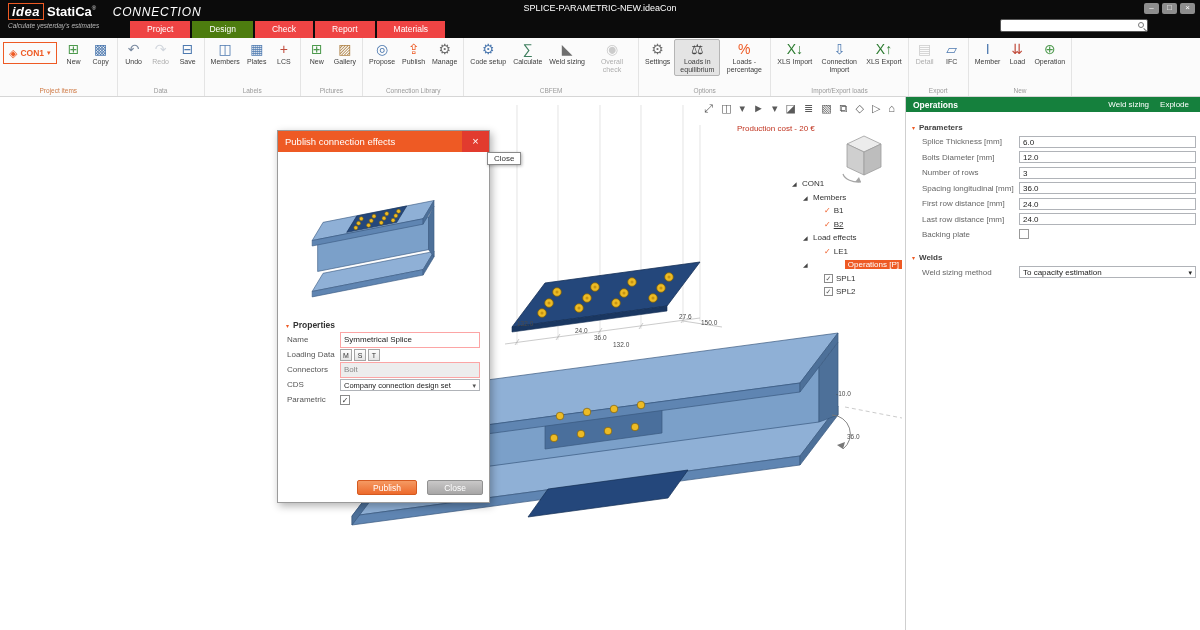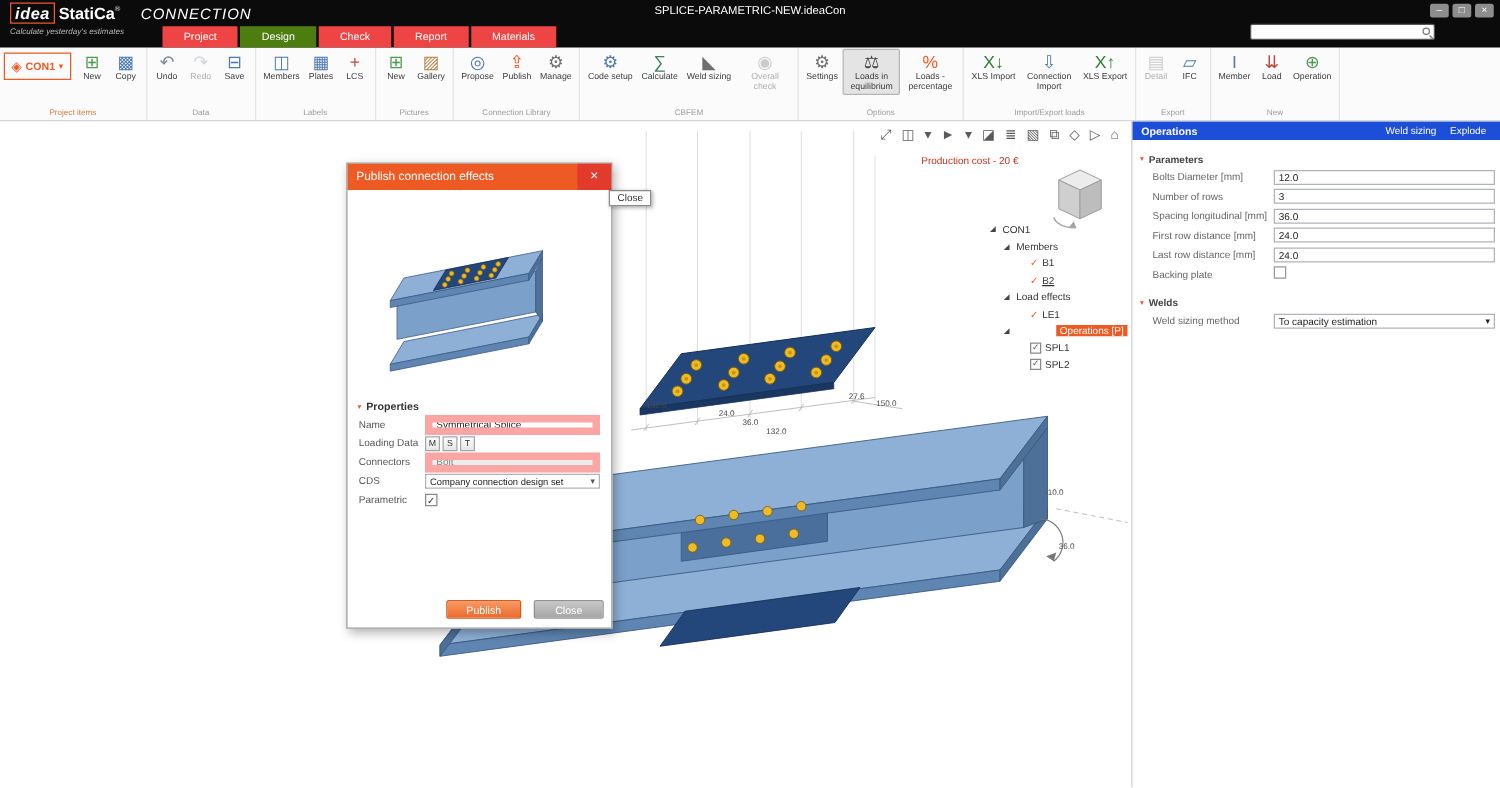--- a/index.html
+++ b/index.html
@@ -56,35 +56,35 @@
   
   .dialog { position:absolute; left:277px; top:33px; width:213px; height:373px; background:#fff; border:1px solid #9a9a9a; box-shadow:2px 3px 8px rgba(0,0,0,.3); z-index:10; }
   .dlg-header { height:21px; background:#ee5a24; display:flex; align-items:center; cursor:move; }
   .dlg-title { color:#fff; font-size:9.5px; padding-left:7px; flex:1; }
   .dlg-close { width:27px; height:21px; background:#e23b2e; color:#fff; font-size:11px; text-align:center; line-height:21px; cursor:pointer; }
   .dlg-preview { display:block; margin:14px auto 2px; }
   .dlg-sec-h { display:flex; align-items:center; font-size:8.5px; font-weight:bold; color:#333; margin:4px 8px 2px; }
   .sec-caret { color:#ee5a24; font-size:6px; margin-right:4px; cursor:pointer; }
   .dlg-row { display:flex; align-items:center; height:15px; margin:0 9px; font-size:8px; color:#555; }
   .dlg-row .lbl { width:53px; flex:none; }
-  .dlg-input { flex:1; height:16px; border:6px solid #fca5a5; background:#fff; font-size:8px; padding:0 3px; color:#222; font-family:inherit; min-width:0; }
+  .dlg-input { flex:1; height:16px; border:1px solid #fca5a5; background:#fff; font-size:8px; padding:0 3px; color:#222; font-family:inherit; min-width:0; }
   .dlg-input.disabled { background:#ededed; color:#888; }
   .lt-btn { width:12px; height:12px; border:1px solid #a5a5a5; background:linear-gradient(#fdfdfd,#e6e6e6); font-size:7px; text-align:center; line-height:11px; margin-right:2px; cursor:pointer; color:#333; }
   .dlg-select { flex:1; height:12px; border:1px solid #b0b3b8; background:#fff; font-size:7.5px; line-height:11px; padding:0 3px; display:flex; justify-content:space-between; color:#222; cursor:pointer; }
   .dlg-select .caret { font-size:7px; color:#555; }
   .dlg-check { width:10px; height:10px; border:1px solid #8a8a8a; background:#fff; font-size:8px; line-height:9px; text-align:center; color:#333; cursor:pointer; }
   .dlg-buttons { position:absolute; bottom:7px; right:6px; display:flex; gap:10px; }
   .btn { height:15px; font-size:8.5px; color:#fff; text-align:center; line-height:14px; border-radius:2px; cursor:pointer; }
   .btn-publish { width:60px; background:linear-gradient(#f59a63,#ed6a2c); border:1px solid #d55a20; }
   .btn-close { width:56px; background:linear-gradient(#c9c8c8,#a7a6a6); border:1px solid #919191; }
   .close-tooltip { position:absolute; left:487px; top:55px; background:#fff; border:1px solid #8a8a8a; font-size:8px; color:#333; padding:1px 6px; box-shadow:1px 1px 3px rgba(0,0,0,.3); z-index:12; }
 
   
   .panel { position:absolute; top:97px; right:0; width:295px; height:533px; background:#fff; border-left:1px solid #cfcfcf; z-index:8; }
-  .panel-header { height:15px; background:#1d4ed8; color:#fff; display:flex; align-items:center; font-size:8.5px; }
+  .panel-header { height:15px; background:#15803d; color:#fff; display:flex; align-items:center; font-size:8.5px; }
   .ph-title { font-weight:bold; padding-left:7px; flex:1; }
   .ph-link { padding-right:11px; font-size:8px; cursor:pointer; }
   .p-sec { margin-top:8px; }
   .p-sec-h { display:flex; align-items:center; font-size:8px; font-weight:bold; color:#444; padding-left:6px; height:14px; }
   .p-row { display:flex; align-items:center; height:15.5px; padding-left:16px; font-size:8px; color:#666; }
   .p-row .lbl { flex:1; }
   .p-ctrl { width:177px; margin-right:4px; flex:none; }
   .p-input { height:12px; border:1px solid #b0b3b8; background:#fff; padding:0 3px; font-size:8px; color:#222; line-height:11px; cursor:text; }
   .p-select { height:12px; border:1px solid #b0b3b8; background:#fff; padding:0 3px; font-size:8px; color:#222; line-height:11px; display:flex; justify-content:space-between; cursor:pointer; }
   .p-checkbox { width:10px; height:10px; border:1px solid #999; background:#fff; display:inline-block; cursor:pointer; }
@@ -544,20 +544,26 @@
         <span class="ph-link">Explode</span>
       </span>
   </div>
   <div id="panelSections">
       <div class="p-sec">
         <div class="p-sec-h">
           <span class="sec-caret">▾</span>
           <span>Parameters</span>
         </div>
         <div class="p-row">
+          <span class="lbl">Splice Thickness [mm]</span>
+          <div class="p-ctrl">
+            <div class="p-input">6.0</div>
+          </div>
+        </div>
+        <div class="p-row">
           <span class="lbl">Bolts Diameter [mm]</span>
           <div class="p-ctrl">
             <div class="p-input">12.0</div>
           </div>
         </div>
         <div class="p-row">
           <span class="lbl">Number of rows</span>
           <div class="p-ctrl">
             <div class="p-input">3</div>
           </div>

